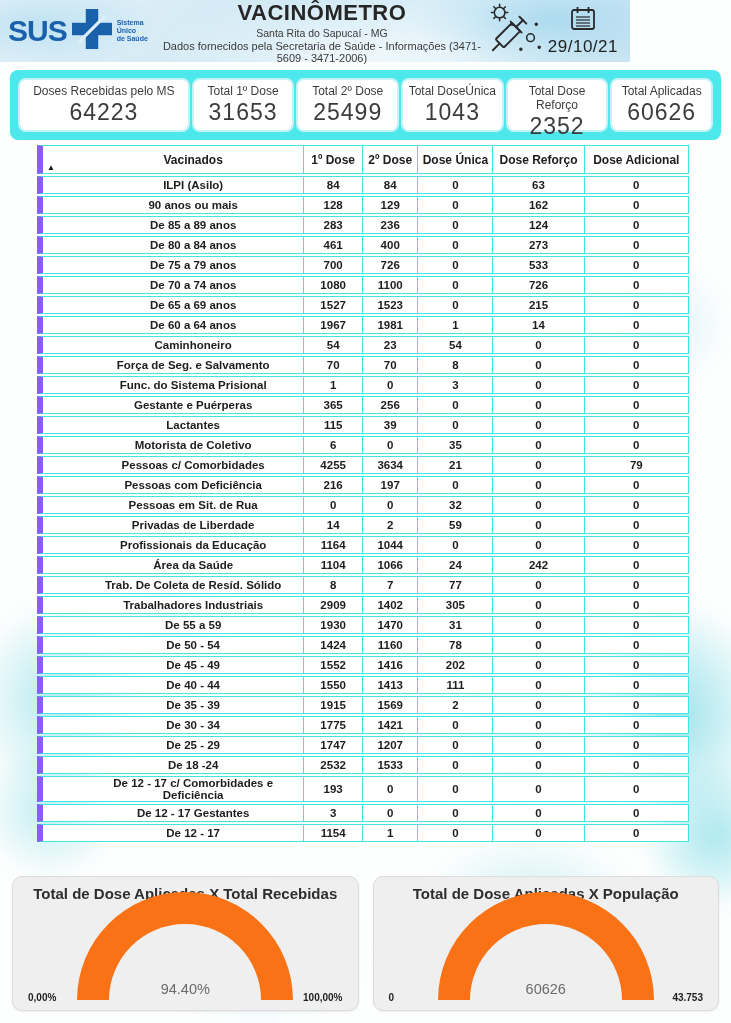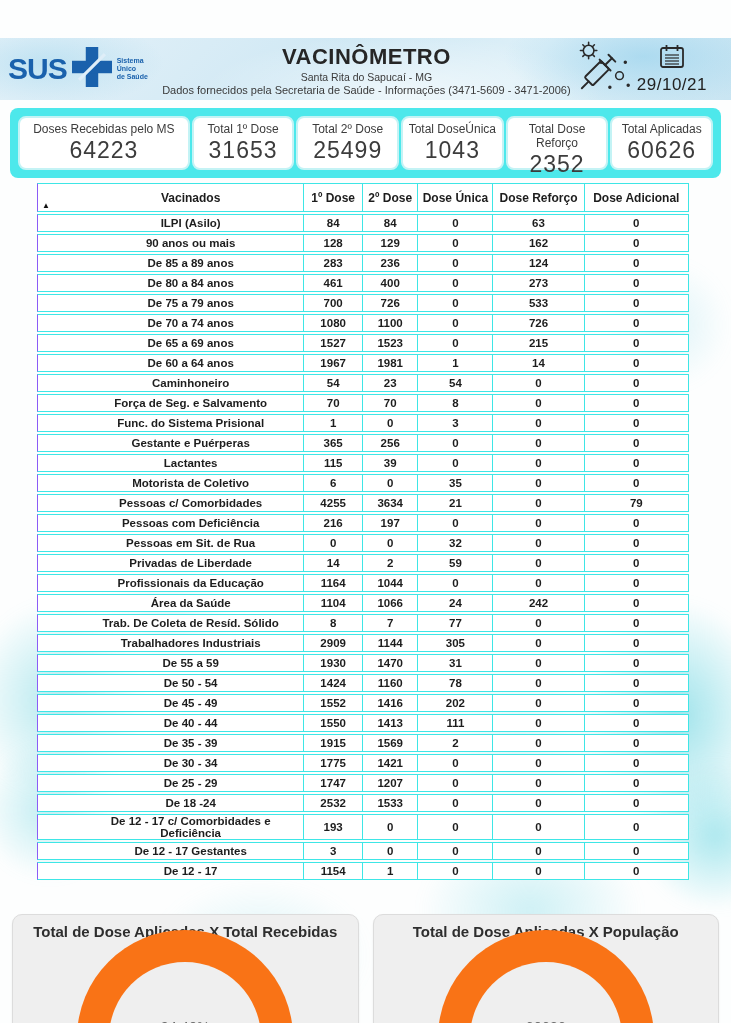--- a/index.html
+++ b/index.html
@@ -21,29 +21,28 @@
   .b5 { left:420px; top:830px; width:220px; height:160px; background:radial-gradient(closest-side, rgba(100,210,225,.30), rgba(100,210,225,0)); }
   .b6 { left:150px; top:880px; width:220px; height:150px; background:radial-gradient(closest-side, rgba(120,215,228,.25), rgba(120,215,228,0)); }
   .b7 { left:600px; top:260px; width:130px; height:130px; background:radial-gradient(closest-side, rgba(110,205,225,.22), rgba(110,205,225,0)); }
   .b8 { left:420px; top:640px; width:200px; height:200px; background:radial-gradient(closest-side, rgba(80,200,215,.18), rgba(80,200,215,0)); }
   .b9 { left:100px; top:560px; width:140px; height:120px; background:radial-gradient(closest-side, rgba(90,205,220,.18), rgba(90,205,220,0)); }
 
   .content { position:relative; z-index:1; }
 
   
   .header {
-    height:62px; width:731px;
+    height:62px; width:630px;
     display:flex; align-items:center;
-    padding:3px 24px 3px 8px;
+    padding:3px 12px 3px 8px;
     background:
       radial-gradient(140px 50px at 88% 30%, rgba(140,205,235,.55), rgba(140,205,235,0)),
       radial-gradient(120px 45px at 6% 40%, rgba(150,210,235,.45), rgba(150,210,235,0)),
       radial-gradient(200px 60px at 55% 90%, rgba(255,255,255,.6), rgba(255,255,255,0)),
       linear-gradient(135deg,#e6f2f9 0%,#cfe8f4 45%,#def0f8 70%,#c9e5f2 100%);
-    margin-top: 38px;
   }
   .logo-sus { display:flex; align-items:center; gap:5px; min-width:150px; }
   .sus-word { font-size:30px; font-weight:bold; color:#1a61ac; letter-spacing:-1px; }
   .sus-tagline { font-size:7px; font-weight:bold; color:#1a61ac; line-height:1.15; }
   .header-center { flex:1; text-align:center; margin-top:2px; }
   .title { font-size:22px; font-weight:bold; color:#262626; letter-spacing:.5px; }
   .subtitle { font-size:10.5px; color:#3a3a3a; margin-top:1px; }
   .info-line { font-size:11px; color:#3a3a3a; margin-top:1px; }
   .header-right { display:flex; align-items:center; gap:0; }
   .date-block { text-align:center; }
@@ -72,21 +71,21 @@
     width:100%; border-collapse:separate; border-spacing:0 2px;
     font-size:11.5px; font-weight:bold; color:#1d1d1d;
   }
   table.vax th, table.vax td {
     background:#fff;
     border-top:1px solid #3ee6e6; border-bottom:1px solid #3ee6e6;
     border-right:1px solid #3ee6e6;
     text-align:center; vertical-align:middle;
     height:18px; padding:0 3px;
   }
-  table.vax th:first-child, table.vax td:first-child { border-left:1px solid #8b5cf6;padding-left:43px; }
+  table.vax th:first-child, table.vax td:first-child { border-left:6px solid #8b5cf6;padding-left:43px; }
   table.vax th { height:29px; position:relative; font-size:12px; }
   .sort-tri { position:absolute; left:4px; bottom:1px; font-size:8px; color:#111; }
   table.vax col.c0 { width:41%; } table.vax col.c1 { width:9%; }
   table.vax col.c2 { width:8.5%; } table.vax col.c3 { width:11.5%; }
   table.vax col.c4 { width:14%; } table.vax col.c5 { width:16%; }
 
   
   .gauges-row { display:flex; gap:14px; margin:32px 12px 0 12px; }
   .gauge-card {
     flex:1; height:135px; position:relative;
@@ -414,21 +413,21 @@
             <td>Trab. De Coleta de Resíd. Sólido</td>
             <td>8</td>
             <td>7</td>
             <td>77</td>
             <td>0</td>
             <td>0</td>
           </tr>
           <tr>
             <td>Trabalhadores Industriais</td>
             <td>2909</td>
-            <td>1144</td>
+            <td>1402</td>
             <td>305</td>
             <td>0</td>
             <td>0</td>
           </tr>
           <tr>
             <td>De 55 a 59</td>
             <td>1930</td>
             <td>1470</td>
             <td>31</td>
             <td>0</td>

